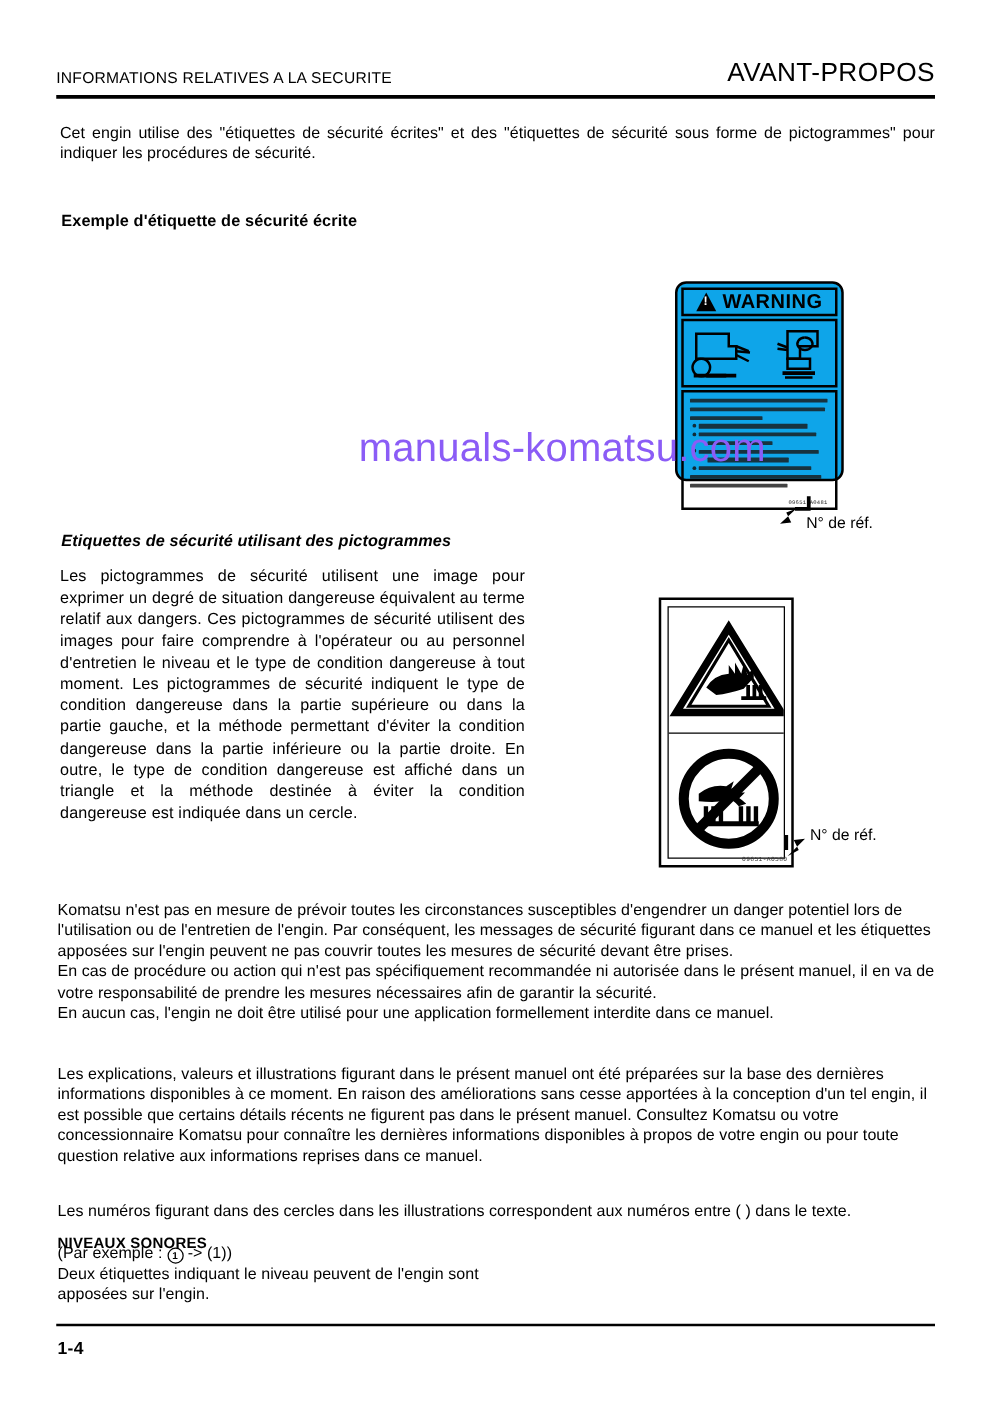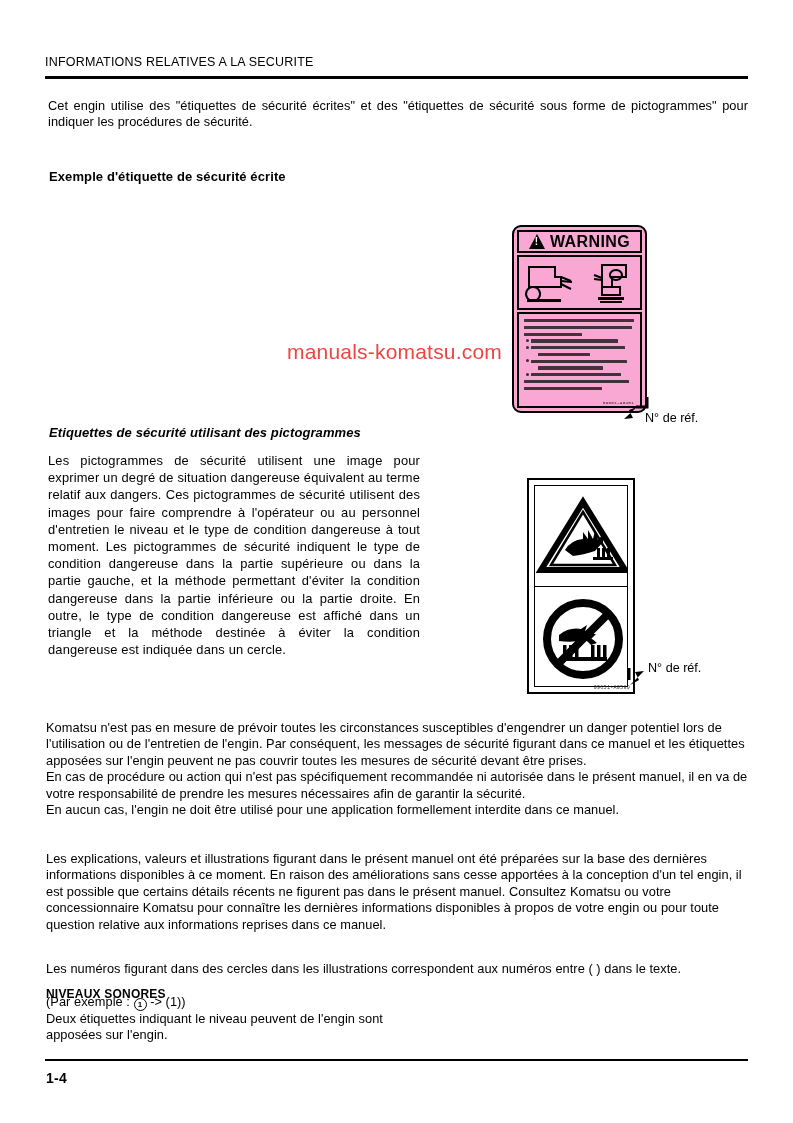--- a/index.html
+++ b/index.html
@@ -122,36 +122,36 @@
     left: 46px; top: 1070px;
     font-size: 14px;
     font-weight: bold;
     letter-spacing: 0.3px;
   }
 
   
   .watermark {
     position: absolute;
     left: 287px; top: 340px;
-    font-size: 21px;
-    color: #ef4444;
+    font-size: 32px;
+    color: #8b5cf6;
     letter-spacing: 0.2px;
     white-space: nowrap;
     z-index: 40;
     font-family: "Liberation Sans", sans-serif;
   }
 
   
   .warn-label {
     position: absolute;
-    left: 512px; top: 225px;
-    width: 135px; height: 188px;
+    left: 540px; top: 225px;
+    width: 135px; height: 160px;
     border: 2.5px solid #000;
     border-radius: 9px;
-    background: #f9a8d4;
+    background: #0ea5e9;
     box-sizing: border-box;
     padding: 3px;
     z-index: 10;
   }
   .warn-bar {
     position: relative;
     height: 23px;
     border: 2px solid #000;
     box-sizing: border-box;
     display: flex;
@@ -278,20 +278,21 @@
 
   svg { display: block; }
 </style>
 </head>
 <body>
 
 <div class="page">
 
   <div class="header">
     <div class="header-left">INFORMATIONS RELATIVES A LA SECURITE</div>
+    <div class="header-right">AVANT-PROPOS</div>
   </div>
   <div class="header-rule"></div>
 
   <div class="para para-just intro">  Cet engin utilise des "étiquettes de sécurité écrites" et des "étiquettes de sécurité sous forme de pictogrammes" pour indiquer les procédures de sécurité.</div>
 
   <div class="bold-head ex-head">Exemple d'étiquette de sécurité écrite</div>
 
   <div class="warn-label">
 
     <div class="warn-bar">

